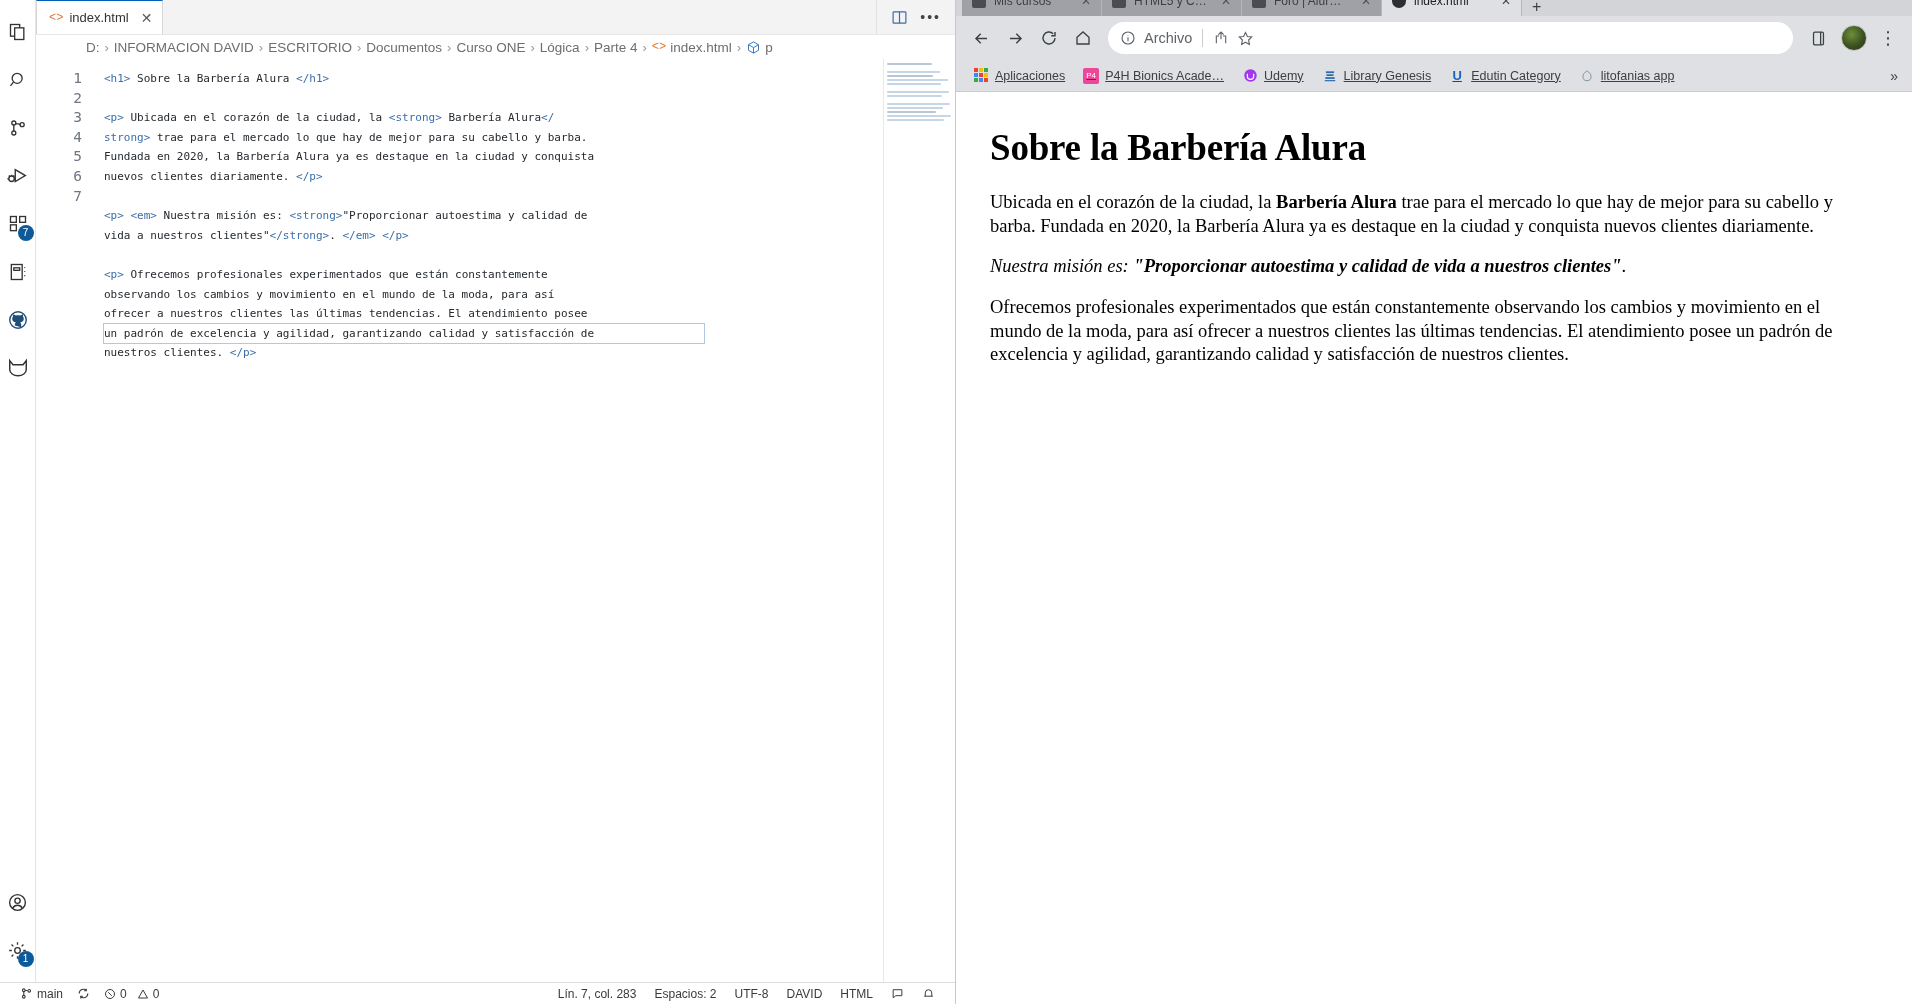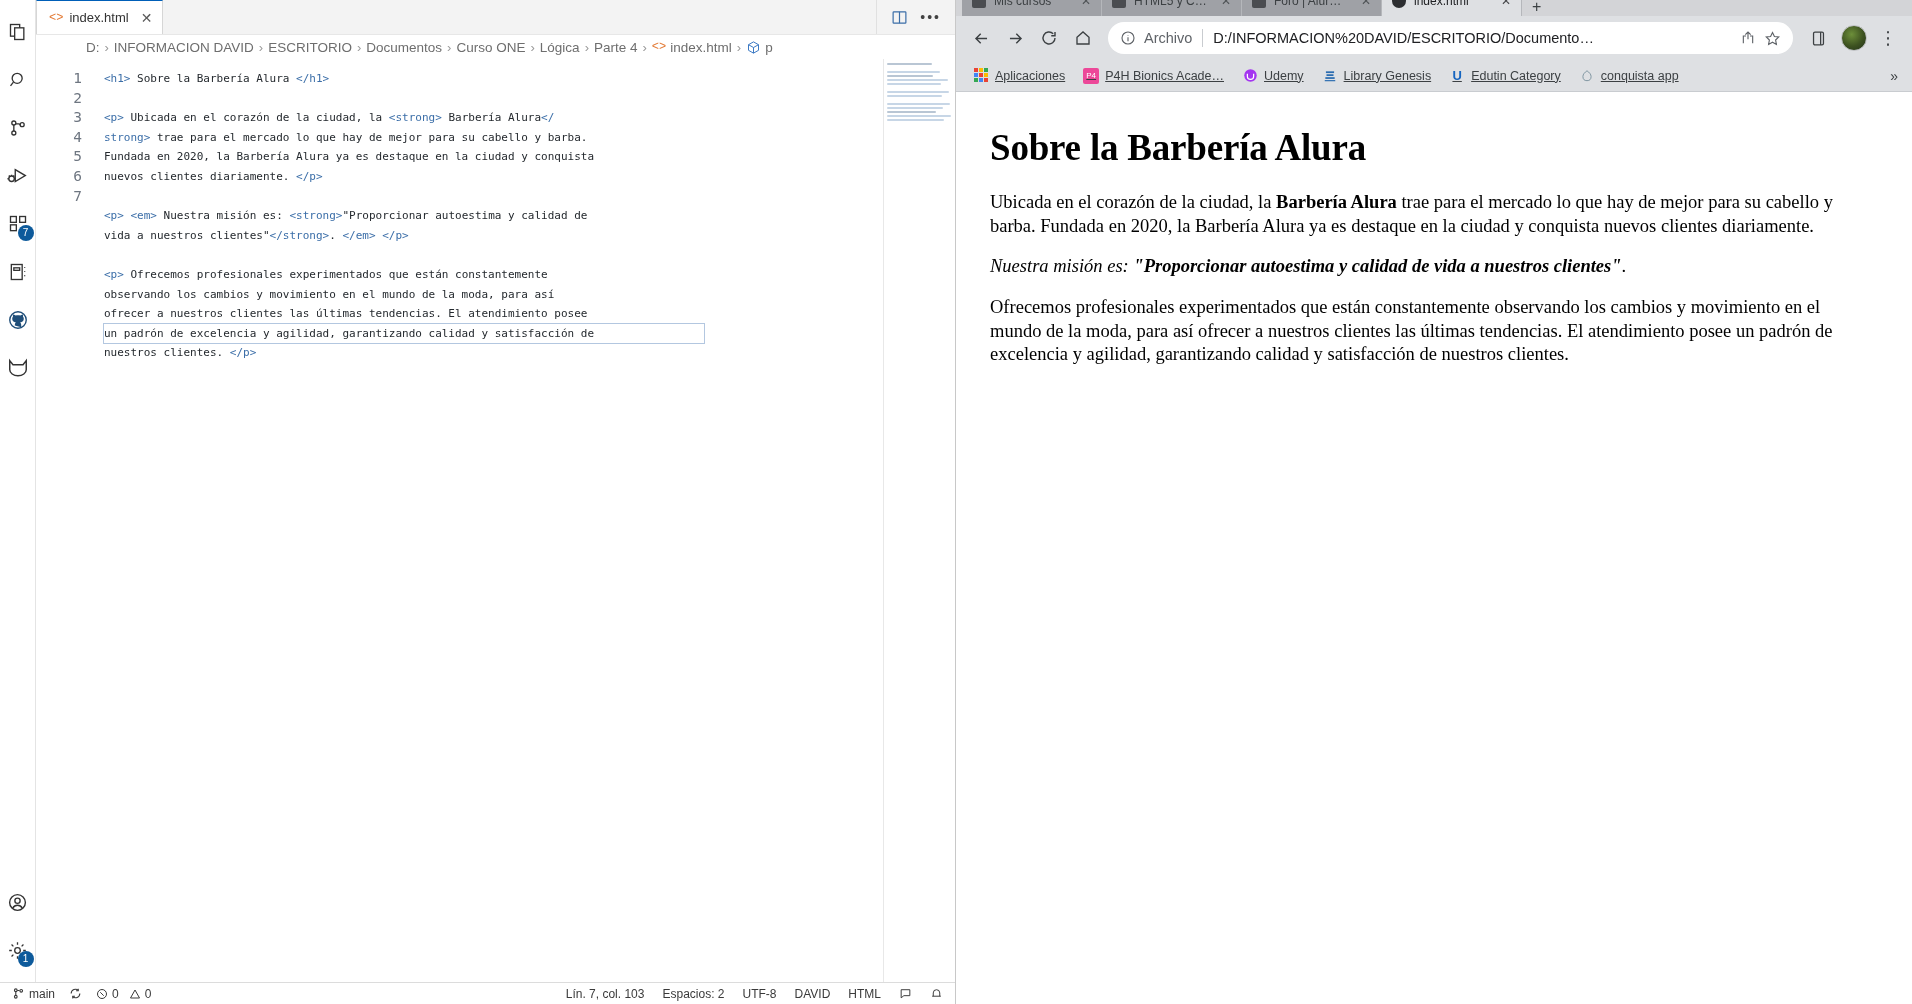--- a/index.html
+++ b/index.html
@@ -110,21 +110,21 @@
     background: #ffffff;
     padding: 4px 3px;
   }
   .mm-row { height: 2px; margin-bottom: 2px; background: #c7d6e6; border-radius: 1px; }
   .mm-row.dark { background: #b9c6d4; }
 
   .status-bar {
     height: 22px; background: #ffffff; border-top: 1px solid #dcdcdc;
     display: flex; align-items: center;
     font-size: 12px; color: #3a3a3a;
-    padding: 0 12px; gap: 14px;
+    padding: 0 20px; gap: 14px;
   }
   .sb-left { display: flex; align-items: center; gap: 14px; }
   .sb-right { margin-left: auto; display: flex; align-items: center; gap: 18px; }
   .sb-item { display: flex; align-items: center; gap: 4px; white-space: nowrap; }
 
   
   .browser {
     width: 956px; height: 1004px;
     display: flex; flex-direction: column;
     background: #ffffff;
@@ -395,21 +395,21 @@
               <path d="M8.5 8.5l7 7"></path>
             </svg>
           <span>0</span>
           <svg width="12" height="12" viewBox="0 0 24 24" fill="none" stroke="#3a3a3a" stroke-width="2" style="margin-left:6px">
               <path d="M12 4l9 16H3z"></path>
             </svg>
           <span>0</span>
         </span>
       </div>
       <div class="sb-right">
-        <span class="sb-item">Lín. 7, col. 103</span>
+        <span class="sb-item">Lín. 7, col. 283</span>
         <span class="sb-item">Espacios: 2</span>
         <span class="sb-item">UTF-8</span>
         <span class="sb-item">DAVID</span>
         <span class="sb-item">HTML</span>
         <span class="sb-item">
           <svg width="13" height="13" viewBox="0 0 24 24" fill="none" stroke="#3a3a3a" stroke-width="1.8">
               <path d="M4 5h16v11H9l-5 4z"></path>
             </svg>
         </span>
         <span class="sb-item">
@@ -473,21 +473,20 @@
 
       <div class="omnibox">
         <span class="act">
           <svg width="16" height="16" viewBox="0 0 24 24" fill="none" stroke="#5f6368" stroke-width="1.7">
               <circle cx="12" cy="12" r="9"></circle>
               <path d="M12 11v6M12 7.5v.6"></path>
             </svg>
         </span>
         <span class="scheme">Archivo</span>
         <span class="sep"></span>
-        <span class="url">D:/INFORMACION%20DAVID/ESCRITORIO/Documento…</span>
         <span class="act">
           <svg width="16" height="16" viewBox="0 0 24 24" fill="none" stroke="#5f6368" stroke-width="1.7">
               <path d="M5 20V9h4M19 20V9h-4"></path>
               <path d="M12 3v11M8 7l4-4 4 4"></path>
             </svg>
         </span>
         <span class="act">
           <svg width="17" height="17" viewBox="0 0 24 24" fill="none" stroke="#5f6368" stroke-width="1.6">
               <path d="M12 3.5l2.7 5.6 6.1.8-4.4 4.3 1.1 6.1-5.5-3-5.5 3 1.1-6.1L3.2 9.9l6.1-.8z"></path>
             </svg>
@@ -548,21 +547,21 @@
         <div class="bm">
           <span class="bm-ico" style="color: rgb(21, 101, 192); font-weight: bold; font-size: 13px;">U</span>
           <span>Edutin Category</span>
         </div>
         <div class="bm">
           <span class="bm-ico">
             <svg width="14" height="14" viewBox="0 0 24 24" fill="none" stroke="#78909c" stroke-width="1.6">
               <path d="M12 3c4 3 7 6 7 10a7 7 0 0 1-14 0c0-4 3-7 7-10z"></path>
             </svg>
           </span>
-          <span>conquista app</span>
+          <span>litofanias app</span>
         </div>
         <span class="chev">»</span>
       </div>
 
     <div class="page">
       <h1>Sobre la Barbería Alura</h1>
       <p>
         <span>Ubicada en el corazón de la ciudad, la </span><strong>Barbería Alura</strong><span> trae para el mercado lo que hay de mejor para su cabello y barba. Fundada en 2020, la Barbería Alura ya es destaque en la ciudad y conquista nuevos clientes diariamente.</span>
       </p>
       <p>

